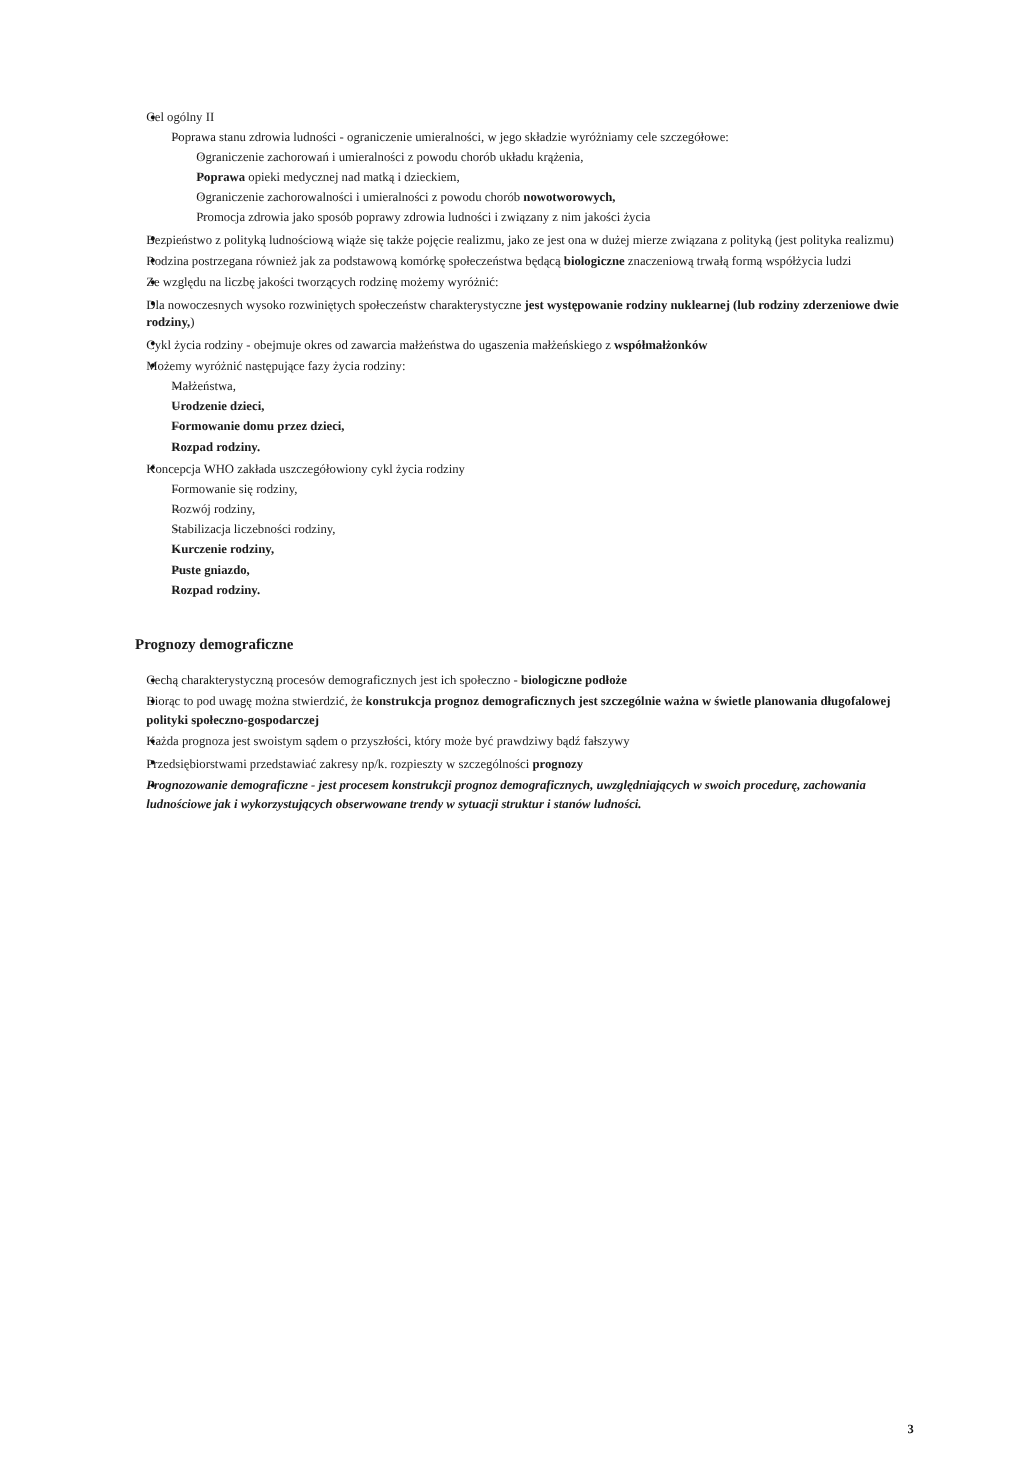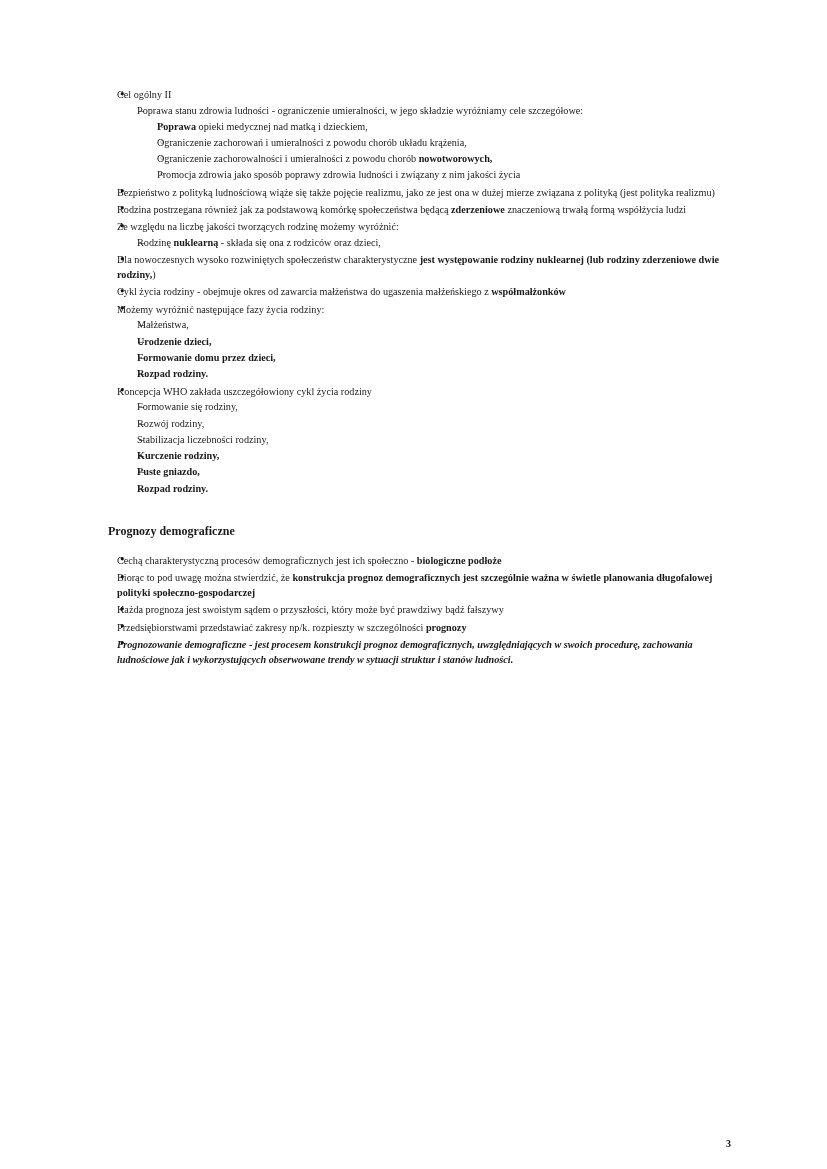--- a/index.html
+++ b/index.html
@@ -114,50 +114,47 @@
 
     <ul class="lvl1">
 
       <li>
         <span class="txt"><span><span>Cel ogólny II</span></span></span>
         <ul class="lvl2">
           <li>
             <span class="txt"><span><span>Poprawa stanu zdrowia ludności - ograniczenie umieralności, w jego składzie wyróżniamy cele szczegółowe:</span></span></span>
             <ul class="lvl3">
               <li>
+                  <span class="txt"><span><span>Ograniczenie zachorowań i umieralności z powodu chorób układu krążenia,</span></span></span>
+                </li>
+              <li>
                   <span class="txt"><span><span style="font-weight: bold;">Poprawa </span><span>opieki medycznej nad matką i dzieckiem,</span></span></span>
-                </li>
-              <li>
-                  <span class="txt"><span><span>Ograniczenie zachorowań i umieralności z powodu chorób układu krążenia,</span></span></span>
                 </li>
               <li>
                   <span class="txt"><span><span>Ograniczenie zachorowalności i umieralności z powodu chorób </span><span style="font-weight: bold; text-align: center;">nowotworowych,</span></span></span>
                 </li>
               <li>
                   <span class="txt"><span><span>Promocja zdrowia jako sposób poprawy zdrowia ludności i związany z nim jakości życia</span></span></span>
                 </li>
             </ul>
           </li>
         </ul>
       </li>
 
       <li>
         <span class="txt"><span><span>Bezpieństwo z polityką ludnościową wiąże się także pojęcie realizmu, jako ze jest ona w dużej mierze związana z polityką (jest polityka realizmu)</span></span></span>
       </li>
 
       <li>
-        <span class="txt"><span><span>Rodzina postrzegana również jak za podstawową komórkę społeczeństwa będącą </span><span style="font-weight: bold;">zderzeniowe </span><span>znaczeniową trwałą formą współżycia ludzi</span></span></span>
+        <span class="txt"><span><span>Rodzina postrzegana również jak za podstawową komórkę społeczeństwa będącą </span><span style="font-weight: bold;">biologiczne </span><span>znaczeniową trwałą formą współżycia ludzi</span></span></span>
       </li>
 
       <li>
         <span class="txt"><span><span>Ze względu na liczbę jakości tworzących rodzinę możemy wyróżnić:</span></span></span>
         <ul class="lvl2">
-          <li>
-              <span class="txt"><span><span>Rodzinę </span><span style="font-weight: bold;">nuklearną</span><span> - składa się ona z rodziców oraz dzieci,</span></span></span>
-            </li>
         </ul>
       </li>
 
       <li>
         <span class="txt"><span><span>Dla nowoczesnych wysoko rozwiniętych społeczeństw charakterystyczne </span><span style="font-weight: bold;">jest występowanie rodziny nuklearnej (lub rodziny zderzeniowe dwie rodziny,</span><span>)</span></span></span>
       </li>
 
       <li>
         <span class="txt"><span><span>Cykl życia rodziny - obejmuje okres od zawarcia małżeństwa do ugaszenia małżeńskiego z </span><span style="font-weight: bold;">współmałżonków</span></span></span>
       </li>

